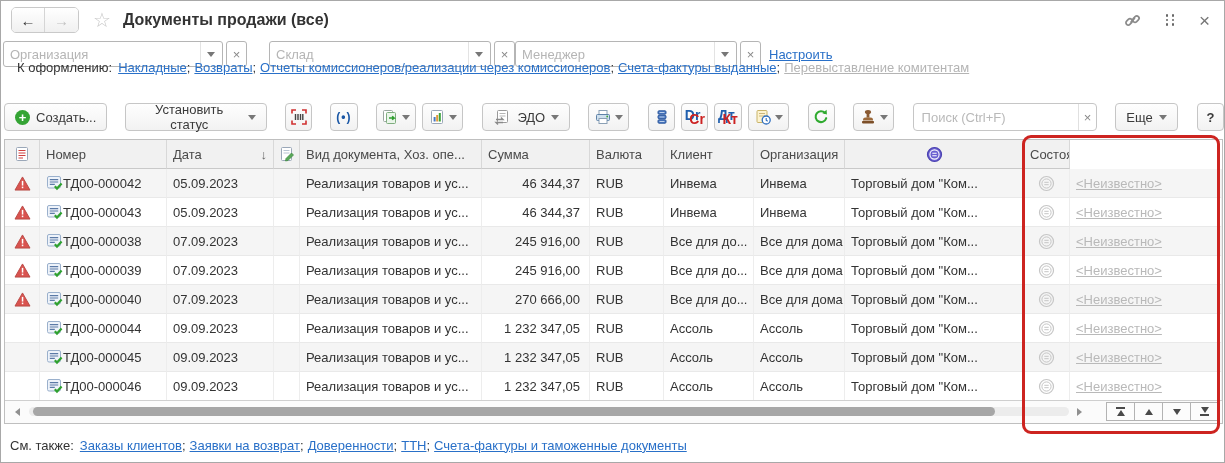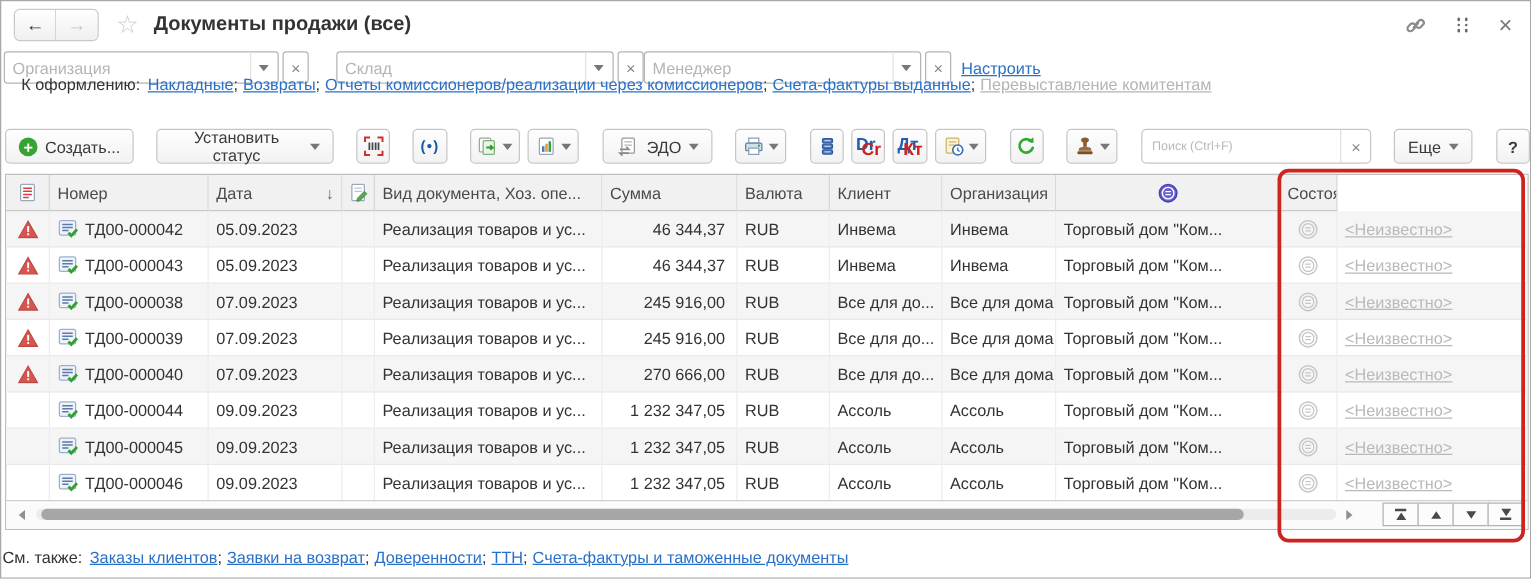--- a/index.html
+++ b/index.html
@@ -45,53 +45,53 @@
        background:linear-gradient(#fefefe,#f2f2f2);padding:0 10px;font-family:"Liberation Sans",sans-serif;font-size:13px;color:#3a3a3a;cursor:pointer;box-sizing:border-box;}
   .btn.icon-only{width:28px;padding:0;}
   .btn.icon-dd{width:42px;padding:0 4px;gap:3px;}
   .g18{margin-left:18px;} .g6{margin-left:6px;} .g19{margin-left:19px;}
   .plus-circle{width:15px;height:15px;border-radius:50%;background:#35a435;color:#fff;font-size:13px;font-weight:bold;display:flex;align-items:center;justify-content:center;line-height:1;}
   .rfid{color:#1a57a5;font-weight:bold;font-size:12px;letter-spacing:1px;}
   .twoline{position:relative;width:20px;height:18px;font-size:14px;font-weight:bold;line-height:1;}
   .twoline .t{position:absolute;left:0;top:0;color:#1f5fae;}
   .twoline .b{position:absolute;right:0;bottom:0;color:#cc2222;}
   .searchbox{display:flex;align-items:center;height:28px;border:1px solid #c6c6c6;border-radius:4px;background:#fff;box-sizing:border-box;overflow:hidden;}
-  .searchbox input{width:148px;border:none;outline:none;padding:0 8px;font-family:"Liberation Sans",sans-serif;font-size:10px;color:#333;}
+  .searchbox input{width:148px;border:none;outline:none;padding:0 8px;font-family:"Liberation Sans",sans-serif;font-size:13px;color:#333;}
   .searchbox input::placeholder{color:#b9b9b9;}
   .searchbox .sx{width:24px;height:100%;display:flex;align-items:center;justify-content:center;color:#888;border-left:1px solid #e0e0e0;cursor:pointer;}
   .qmark{font-weight:bold;}
 
   
   .dtable{position:absolute;left:3px;top:138px;width:1219px;height:285px;border:1px solid #bfbfbf;box-sizing:border-box;background:#fff;}
   .trow{display:grid;grid-template-columns:35px 127px 107px 26px 182px 108px 74px 90px 91px 179px 46px minmax(0,1fr);}
   .thead .cell{height:29px;background:#f1f1f1;border-right:1px solid #d8d8d8;border-bottom:1px solid #c9c9c9;color:#4a4a4a;}
   .cell{display:flex;align-items:center;padding:0 6px;box-sizing:border-box;white-space:nowrap;overflow:hidden;}
   .cell.center{justify-content:center;padding:0;}
   .cell.right{justify-content:flex-end;padding-right:9px;}
   .tbody .trow{height:29px;cursor:pointer;}
   .tbody .trow:nth-child(odd){background:#f5f5f5;}
   .tbody .cell{border-right:1px solid #ededed;border-bottom:1px solid #e9e9e9;color:#333;}
   .sort-arrow{margin-left:auto;color:#666;font-size:13px;}
   .state-link{color:#b9b9b9;text-decoration:underline;}
-  .num-gap{margin-left:5px;}
+  .num-gap{}
 
   
   .scrollrow{position:absolute;left:0;bottom:0;width:100%;height:22px;border-top:1px solid #cfcfcf;background:#fbfbfb;}
   .tri-l{width:0;height:0;border-top:4px solid transparent;border-bottom:4px solid transparent;border-right:5px solid #909090;position:absolute;left:10px;top:7px;}
   .tri-r{width:0;height:0;border-top:4px solid transparent;border-bottom:4px solid transparent;border-left:5px solid #909090;position:absolute;left:1072px;top:7px;}
   .track{position:absolute;left:24px;top:6px;width:1040px;height:9px;border-radius:5px;background:#ececec;}
   .thumb{position:absolute;left:4px;top:0;width:962px;height:9px;border-radius:5px;background:#a6a6a6;}
   .navbtns{position:absolute;right:3px;top:1px;display:flex;}
   .nbtn{width:29px;height:19px;border:1px solid #b3b3b3;background:#fcfcfc;display:flex;flex-direction:column;align-items:center;justify-content:center;gap:1px;margin-left:-1px;cursor:pointer;box-sizing:border-box;}
   .bar{width:9px;height:2px;background:#4a4a4a;}
   .tu{width:0;height:0;border-left:4.5px solid transparent;border-right:4.5px solid transparent;border-bottom:6px solid #4a4a4a;}
   .td{width:0;height:0;border-left:4.5px solid transparent;border-right:4.5px solid transparent;border-top:6px solid #4a4a4a;}
 
   
-  .see-also{position:absolute;left:0;top:431px;width:100%;height:26px;display:flex;align-items:center;padding-left:1px;box-sizing:border-box;white-space:nowrap;}
+  .see-also{position:absolute;left:0;top:431px;width:100%;height:26px;display:flex;align-items:center;padding-left:9px;box-sizing:border-box;white-space:nowrap;}
 
   
   .red-annotation{position:absolute;left:1021px;top:134px;width:198px;height:299px;border:3px solid #cd2420;border-radius:9px;box-sizing:border-box;pointer-events:none;z-index:60;}
 
   svg{display:block;}
 </style>
 </head>
 <body>
 
 <div class="app">

